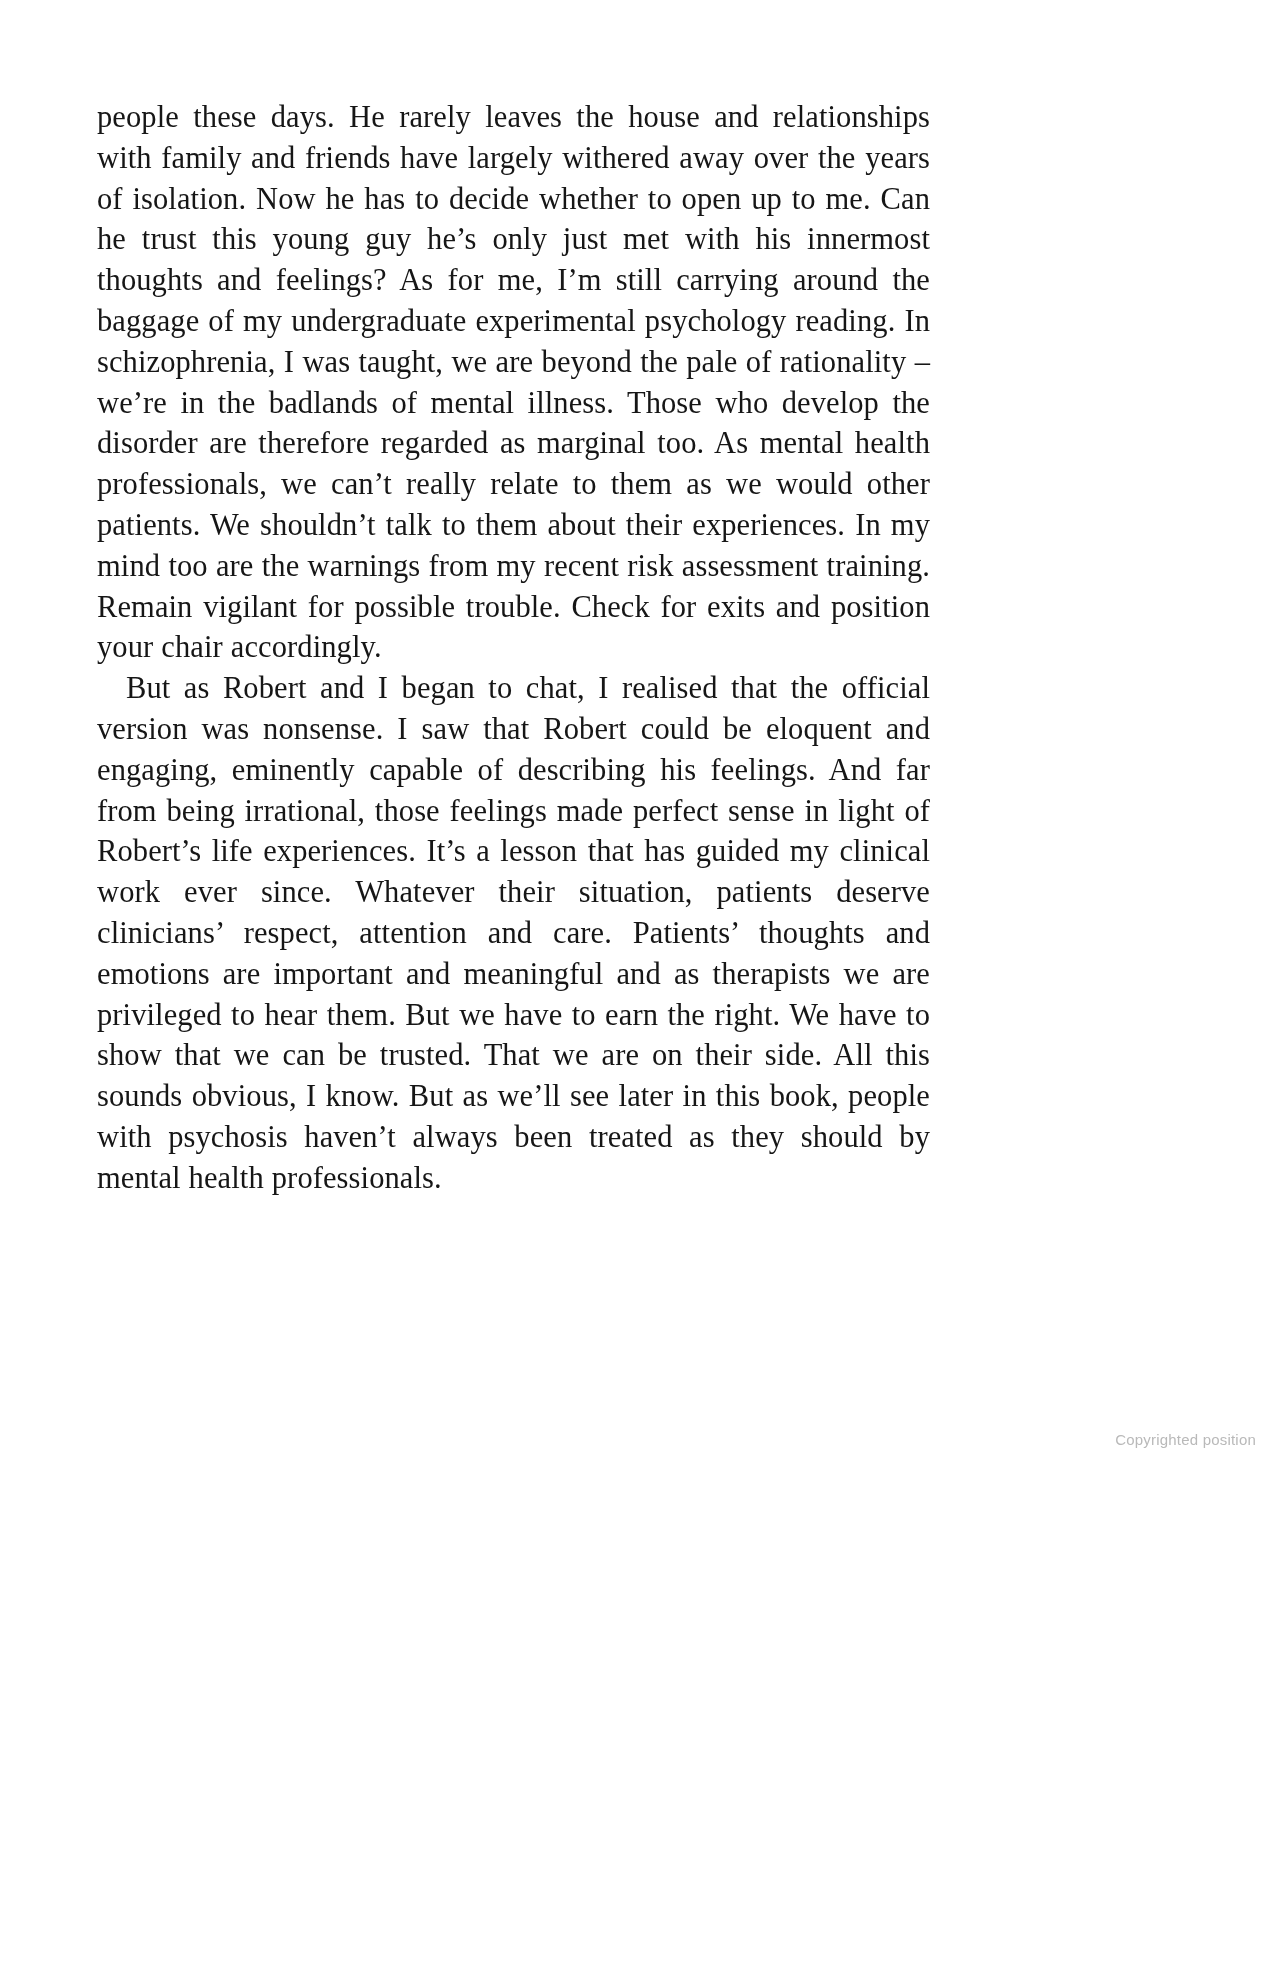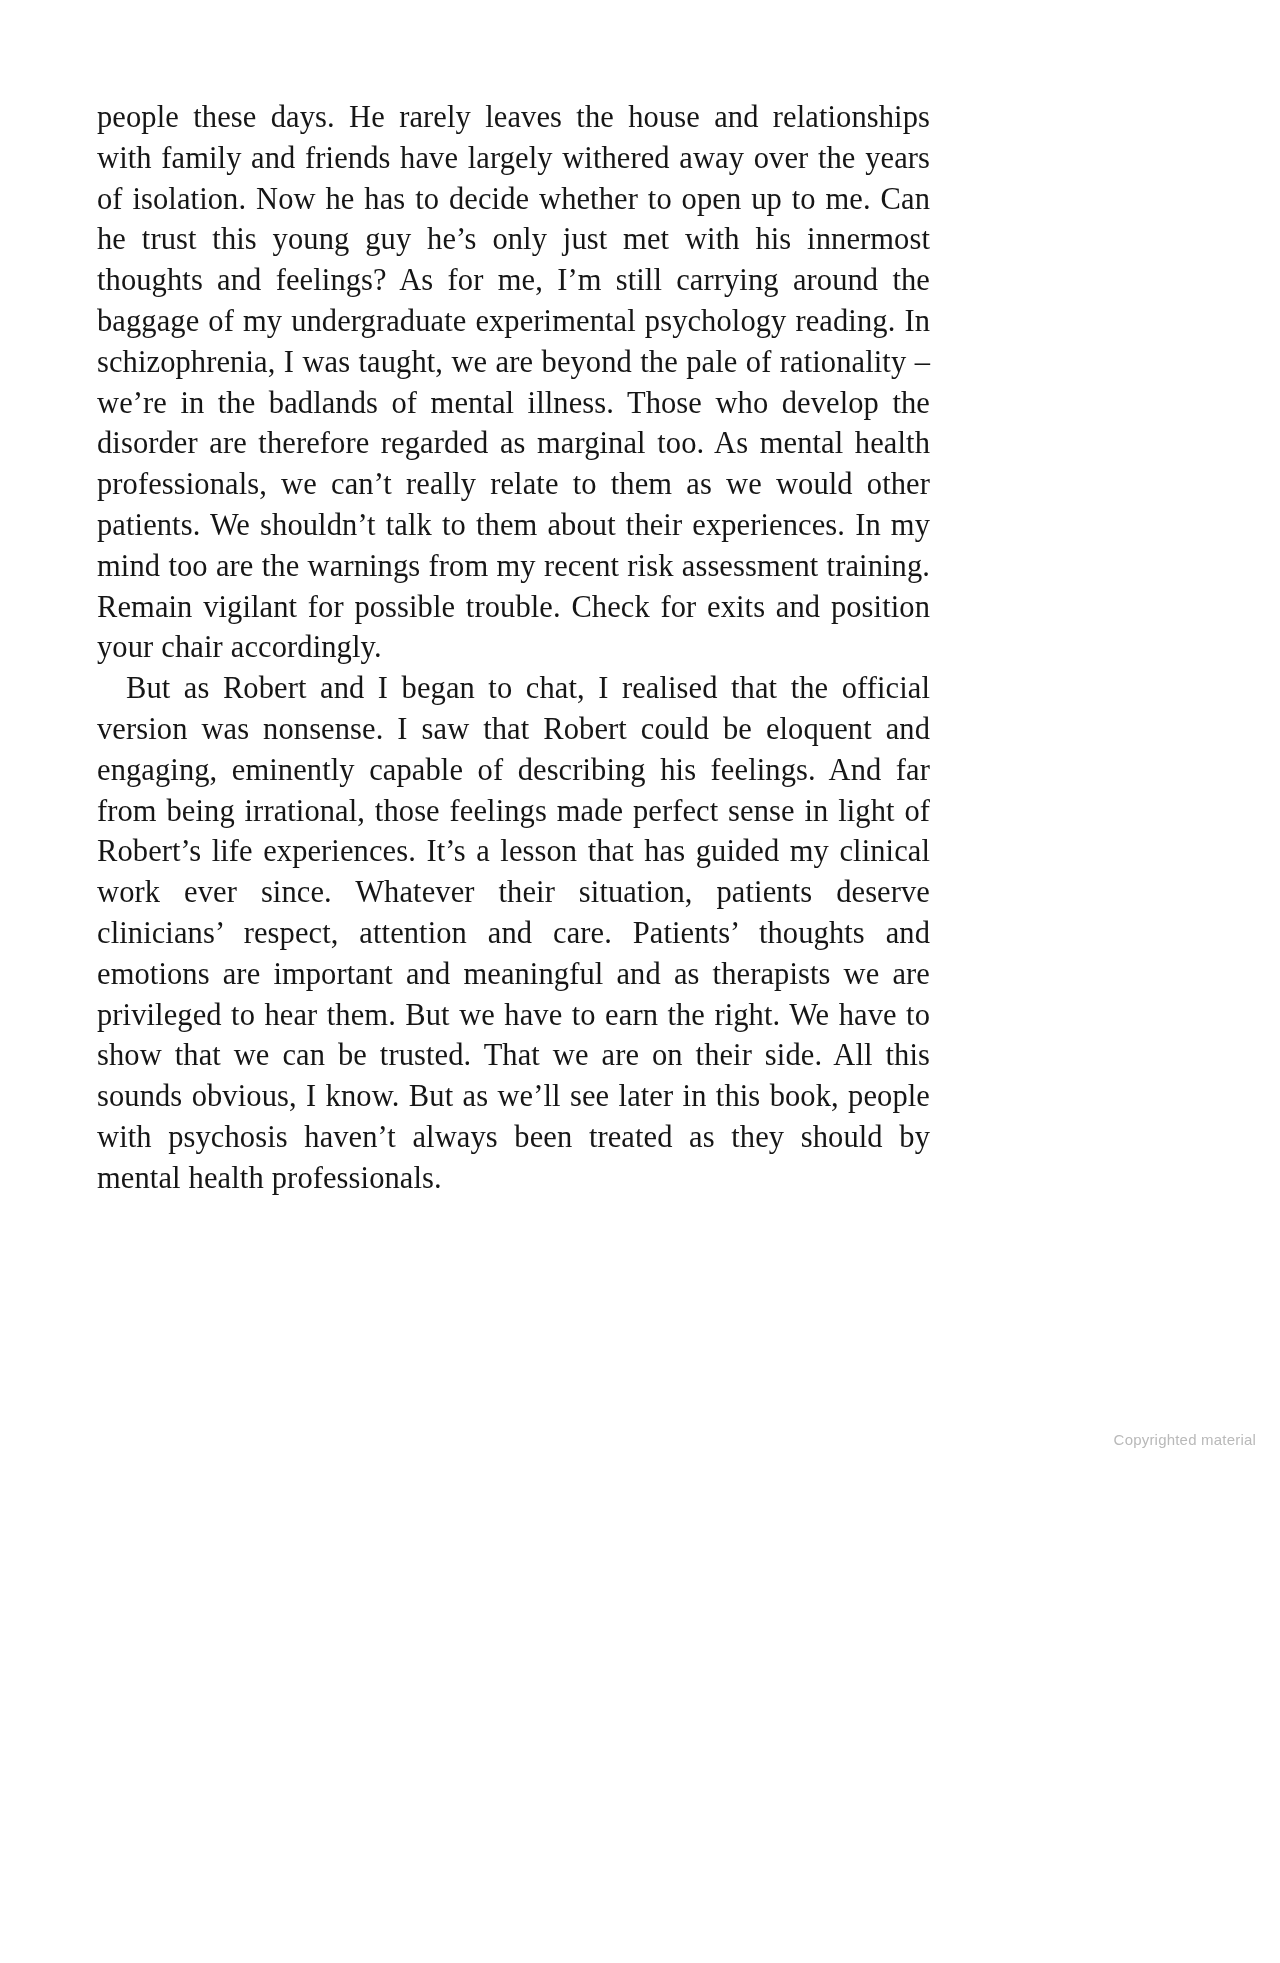--- a/index.html
+++ b/index.html
@@ -71,15 +71,15 @@
 <div class="page">
 
   <div class="text-column">
 
     <p class="body-paragraph continued">people these days. He rarely leaves the house and relationships with family and friends have largely withered away over the years of isolation. Now he has to decide whether to open up to me. Can he trust this young guy he’s only just met with his innermost thoughts and feelings? As for me, I’m still carrying around the baggage of my undergraduate experimental psychology reading. In schizophrenia, I was taught, we are beyond the pale of rationality – we’re in the badlands of mental illness. Those who develop the disorder are therefore regarded as marginal too. As mental health professionals, we can’t really relate to them as we would other patients. We shouldn’t talk to them about their experiences. In my mind too are the warnings from my recent risk assessment training. Remain vigilant for possible trouble. Check for exits and position your chair accordingly.</p>
 
     <p class="body-paragraph indented">But as Robert and I began to chat, I realised that the official version was nonsense. I saw that Robert could be eloquent and engaging, eminently capable of describing his feelings. And far from being irrational, those feelings made perfect sense in light of Robert’s life experiences. It’s a lesson that has guided my clinical work ever since. Whatever their situation, patients deserve clinicians’ respect, attention and care. Patients’ thoughts and emotions are important and meaningful and as therapists we are privileged to hear them. But we have to earn the right. We have to show that we can be trusted. That we are on their side. All this sounds obvious, I know. But as we’ll see later in this book, people with psychosis haven’t always been treated as they should by mental health professionals.</p>
 
   </div>
 
-  <div class="watermark">Copyrighted material</div>
+  <div class="watermark">Copyrighted position</div>
 
 </div>
 
 </body></html>

